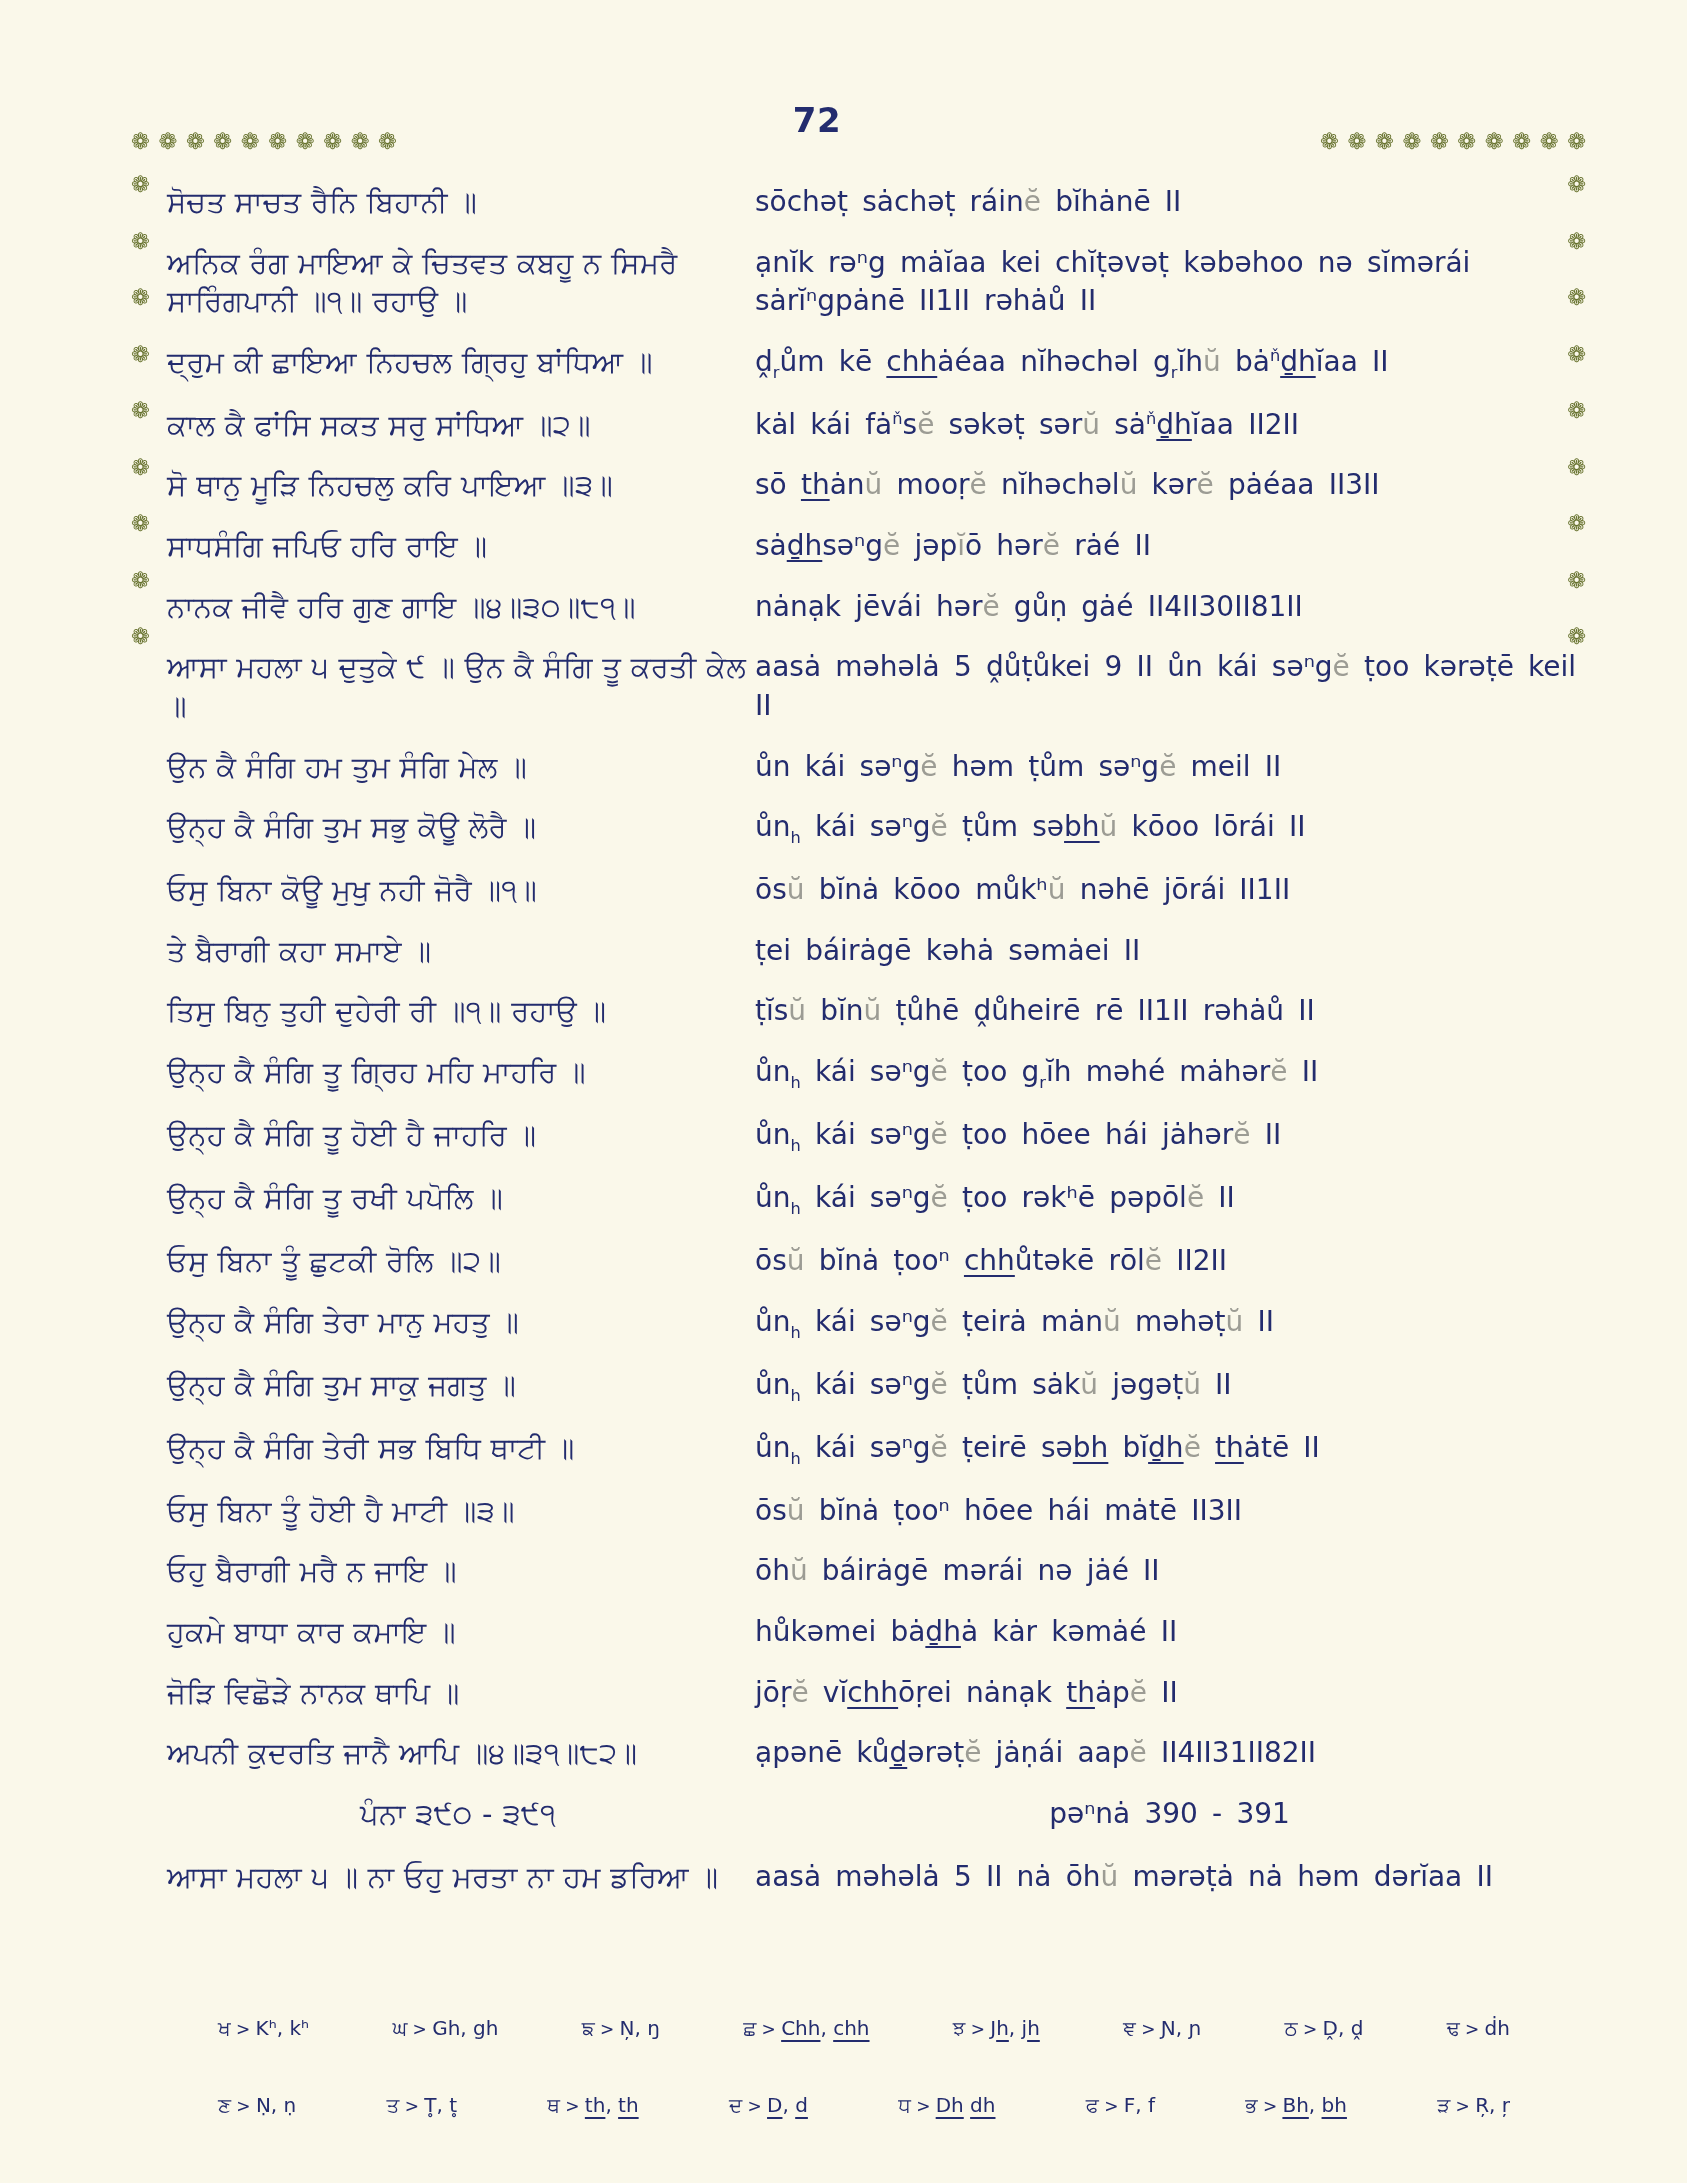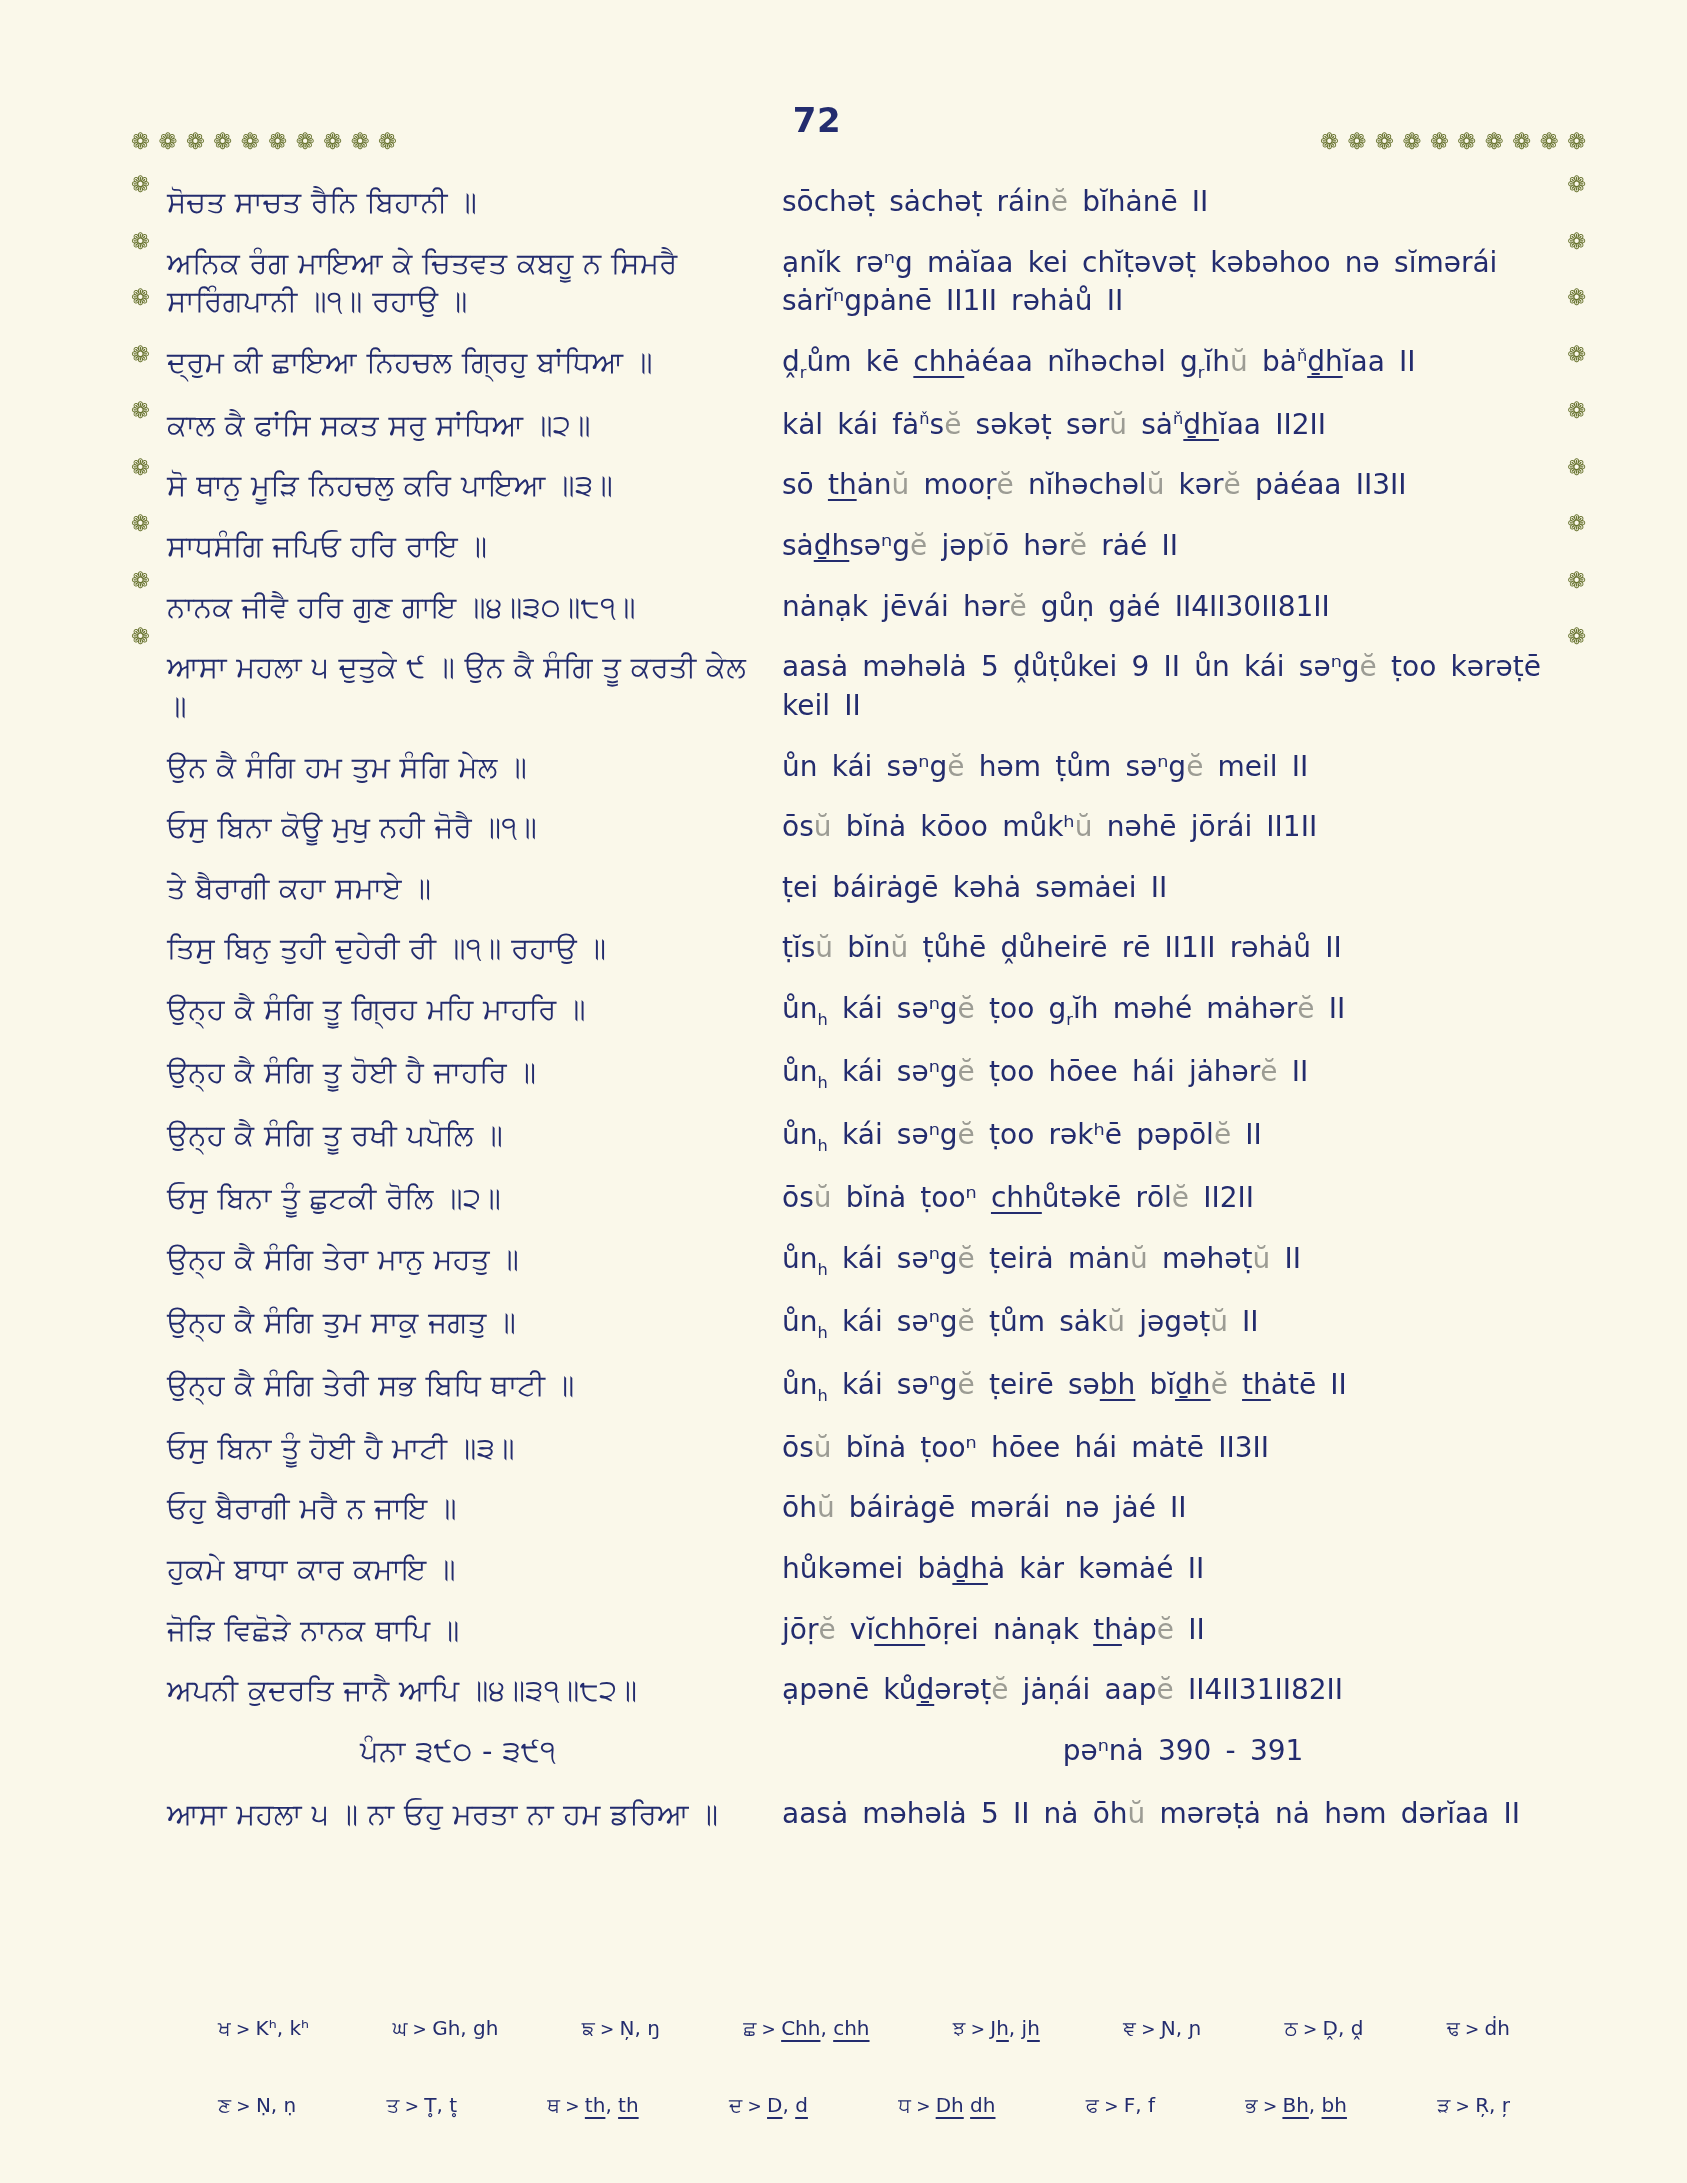--- a/index.html
+++ b/index.html
@@ -56,21 +56,21 @@
   
   .content {
     position: absolute;
     left: 167px;
     top: 183px;
     width: 1417px;
   }
   .row {
     display: grid;
     grid-template-columns: 582px 1fr;
-    column-gap: 33px;
+    column-gap: 6px;
     margin-bottom: 22px;
   }
   .gur {
     font-size: 29px;
     line-height: 1.32;
     letter-spacing: 0.3px;
   }
   .trl {
     font-size: 28px;
     line-height: 1.38;
@@ -187,20 +187,24 @@
     <div class="gur">ਨਾਨਕ ਜੀਵੈ ਹਰਿ ਗੁਣ ਗਾਇ ॥੪॥੩੦॥੮੧॥</div>
     <div class="trl">nȧnạk jēvái hər<g>ĕ</g> gůṇ gȧé II4II30II81II</div>
   </div>
       <div class="row">
     <div class="gur">ਆਸਾ ਮਹਲਾ ੫ ਦੁਤੁਕੇ ੯ ॥ ਉਨ ਕੈ ਸੰਗਿ ਤੂ ਕਰਤੀ ਕੇਲ ॥</div>
     <div class="trl">aasȧ məhəlȧ 5 ḓůṭůkei 9 II ůn kái səⁿg<g>ĕ</g> ṭoo kərəṭē keil II</div>
   </div>
       <div class="row">
     <div class="gur">ਉਨ ਕੈ ਸੰਗਿ ਹਮ ਤੁਮ ਸੰਗਿ ਮੇਲ ॥</div>
     <div class="trl">ůn kái səⁿg<g>ĕ</g> həm ṭům səⁿg<g>ĕ</g> meil II</div>
+  </div>
+      <div class="row">
+    <div class="gur">ਉਨ੍ਹ ਕੈ ਸੰਗਿ ਤੁਮ ਸਭੁ ਕੋਊ ਲੋਰੈ ॥</div>
+    <div class="trl">ůn<sub>h</sub> kái səⁿg<g>ĕ</g> ṭům sə<u>bh</u><g>ŭ</g> kōoo lōrái II</div>
   </div>
       <div class="row">
     <div class="gur">ਓਸੁ ਬਿਨਾ ਕੋਊ ਮੁਖੁ ਨਹੀ ਜੋਰੈ ॥੧॥</div>
     <div class="trl">ōs<g>ŭ</g> bĭnȧ kōoo můkʰ<g>ŭ</g> nəhē jōrái II1II</div>
   </div>
       <div class="row">
     <div class="gur">ਤੇ ਬੈਰਾਗੀ ਕਹਾ ਸਮਾਏ ॥</div>
     <div class="trl">ṭei báirȧgē kəhȧ səmȧei II</div>
   </div>
       <div class="row">

